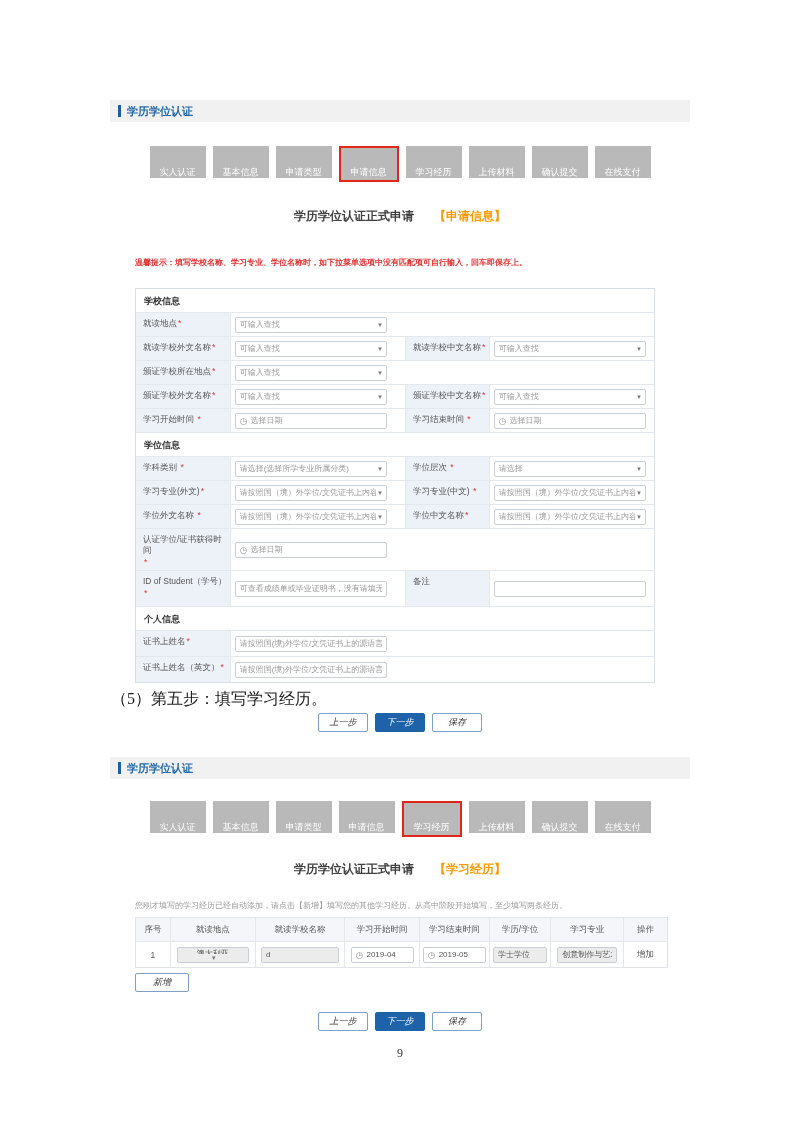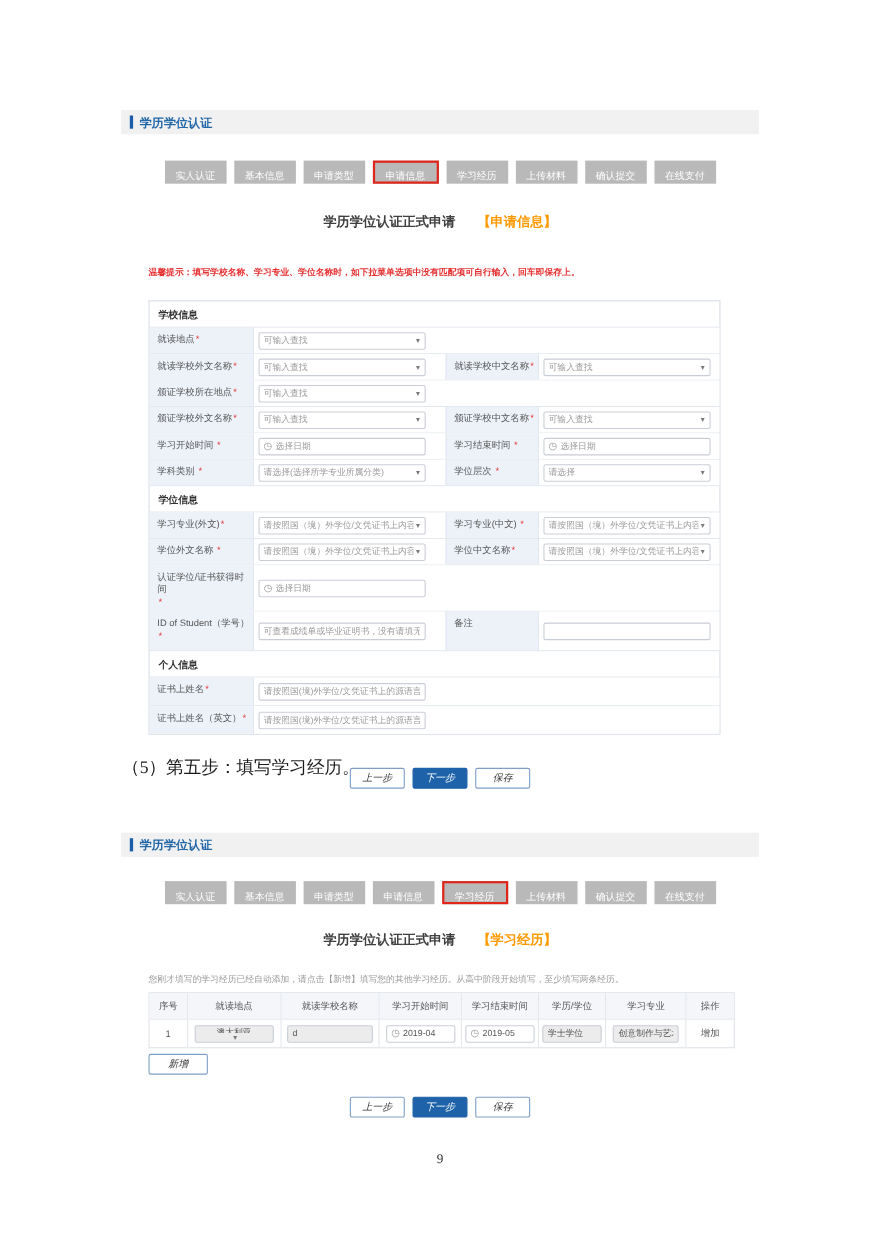--- a/index.html
+++ b/index.html
@@ -12,21 +12,21 @@
   #shot2{top:757px;}
 
   
   .panel-bar{height:22px;background:#f1f1f1;display:flex;align-items:center;padding-left:8px;}
   .panel-accent{width:3px;height:12px;background:#1c5fa8;margin-right:6px;}
   .panel-title{color:#2268a9;font-weight:bold;font-size:11px;}
 
   
   .tabs{display:flex;justify-content:center;gap:7px;margin-top:24px;}
   .tab{background:#b9b9b9;color:#fff;font-size:9px;height:21px;line-height:21px;
-       padding:4px 10px;white-space:nowrap;cursor:pointer;box-sizing:border-box;}
+       padding:16px 10px;white-space:nowrap;cursor:pointer;box-sizing:border-box;}
   .tab.active{border:2px solid #e0251b;height:21px;line-height:17px;}
 
   
   .form-title{text-align:center;margin-top:26px;font-size:12px;font-weight:bold;color:#404040;}
   .form-title .tag{color:#ff9900;margin-left:20px;}
 
   .warn{margin:32px 0 20px 25px;font-size:8px;font-weight:bold;color:#e53030;}
 
   
   .form1{margin-left:25px;width:520px;border:1px solid #d8dee6;font-size:8.5px;color:#555;box-sizing:border-box;}
@@ -183,38 +183,38 @@
       <div class="flabel c3"><span>学习结束时间</span> <span class="req">*</span></div>
       <div class="fval cv2">
         <div class="ctrl">
           <span class="clock">◷</span>
           <span class="ph">选择日期</span>
         </div>
       </div>
     </div>
 
     <div class="frow">
+      <div class="fsec">学位信息</div>
+    </div>
+
+    <div class="frow">
       <div class="flabel c1"><span>学科类别</span> <span class="req">*</span></div>
       <div class="fval cv1">
         <div class="ctrl">
           <span class="ph">请选择(选择所学专业所属分类)</span>
           <span class="arrow">▾</span>
         </div>
       </div>
       <div class="flabel c3"><span>学位层次</span> <span class="req">*</span></div>
       <div class="fval cv2">
         <div class="ctrl">
           <span class="ph">请选择</span>
           <span class="arrow">▾</span>
         </div>
       </div>
-    </div>
-
-    <div class="frow">
-      <div class="fsec">学位信息</div>
     </div>
 
     <div class="frow">
       <div class="flabel c1"><span>学习专业(外文)</span><span class="req">*</span></div>
       <div class="fval cv1">
         <div class="ctrl">
           <span class="ph">请按照国（境）外学位/文凭证书上内容填</span>
           <span class="arrow">▾</span>
         </div>
       </div>

